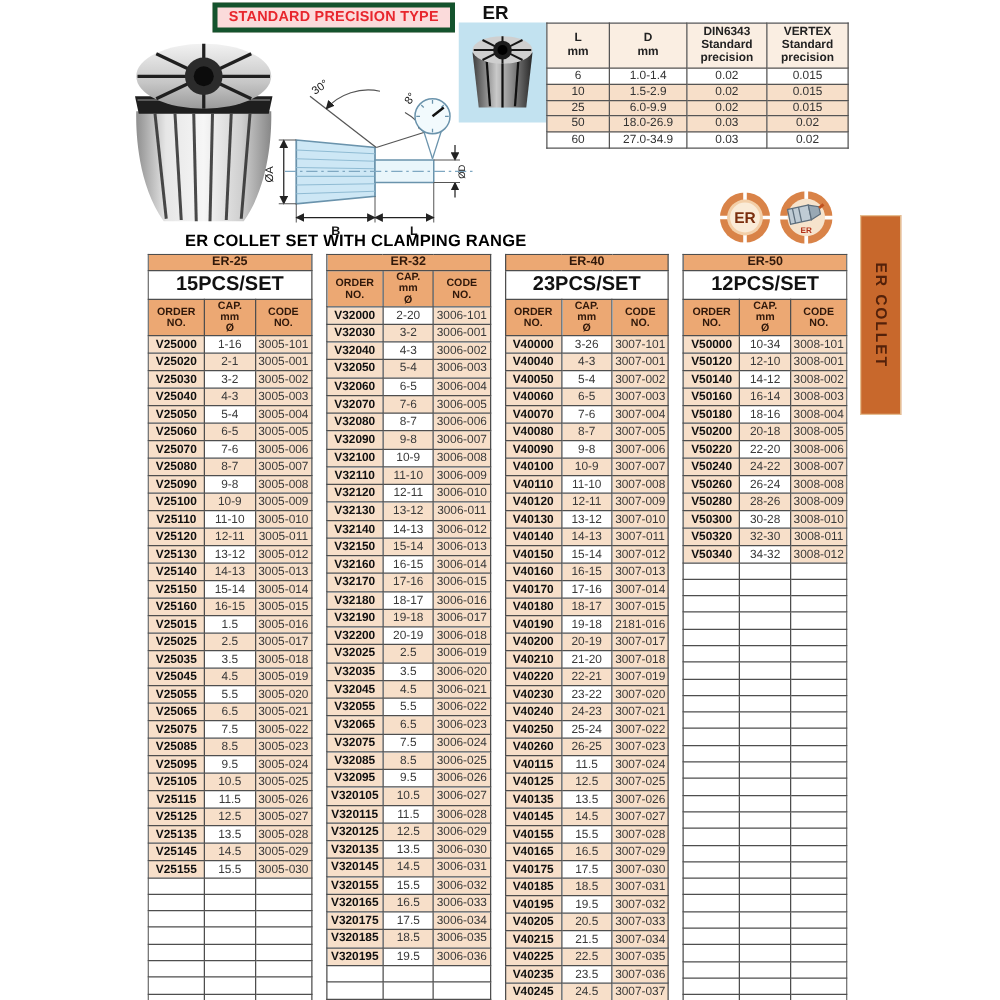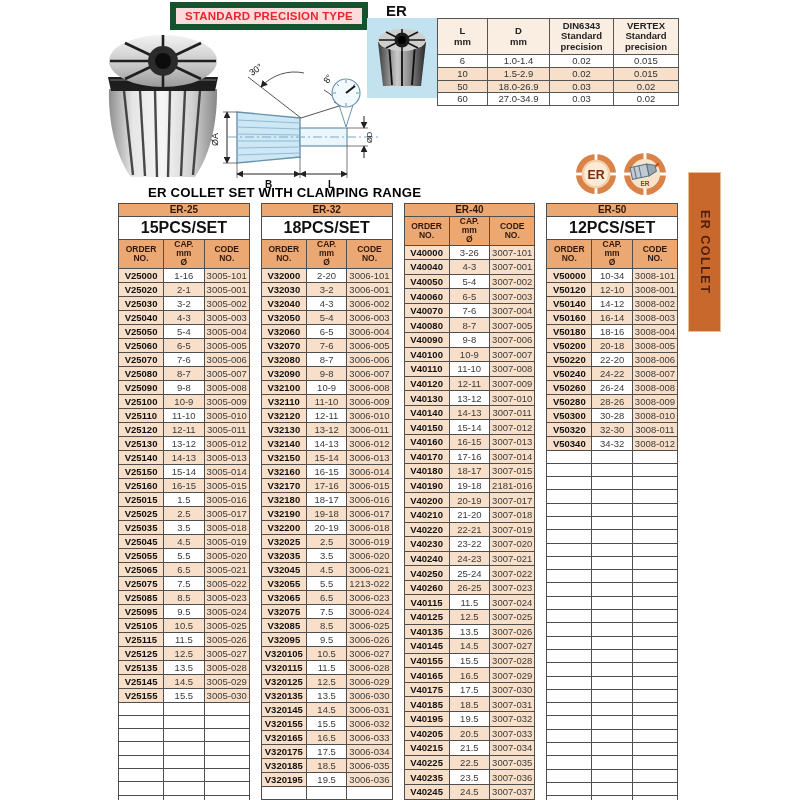--- a/index.html
+++ b/index.html
@@ -2,21 +2,21 @@
 <html><head>
 <meta charset="utf-8">
 <style>
   html,body{margin:0;padding:0;}
   body{width:800px;height:800px;position:relative;background:#ffffff;
        font-family:"Liberation Sans",sans-serif;overflow:hidden;}
   .abs{position:absolute;}
 
   
   .std-label{left:170px;top:2px;width:186px;height:16px;background:#FBDBDB;
-    border:6px solid #14532d;color:#E8262D;font-weight:bold;font-size:11.5px;
+    border:4px solid #14532d;color:#E8262D;font-weight:bold;font-size:11.5px;
     text-align:center;line-height:16px;letter-spacing:.2px;}
 
   
   .din-title{left:474px;top:18px;font-size:13px;font-weight:bold;color:#111;}
   .din-wrap{left:437px;top:18px;width:241px;}
   table.din{border-collapse:collapse;width:100%;table-layout:fixed;}
   table.din th{background:#FAEEE2;border:1px solid #555;font-size:9.5px;font-weight:bold;
     color:#222;white-space:pre-line;line-height:1.1;height:33px;padding:1px 0;}
   table.din td{border:1px solid #555;background:#fff;font-size:9.5px;color:#333;
     text-align:center;height:11.8px;line-height:11.8px;padding:0;}
@@ -222,20 +222,26 @@
           <td>0.02</td>
           <td>0.015</td>
         </tr>
         <tr class="alt">
           <td>10</td>
           <td>1.5-2.9</td>
           <td>0.02</td>
           <td>0.015</td>
         </tr>
         <tr class="alt">
+          <td>25</td>
+          <td>6.0-9.9</td>
+          <td>0.02</td>
+          <td>0.015</td>
+        </tr>
+        <tr class="alt">
           <td>50</td>
           <td>18.0-26.9</td>
           <td>0.03</td>
           <td>0.02</td>
         </tr>
         <tr>
           <td>60</td>
           <td>27.0-34.9</td>
           <td>0.03</td>
           <td>0.02</td>
@@ -511,23 +517,20 @@
         <colgroup>
           <col style="width: 34.5%;">
           <col style="width: 31%;">
           <col style="width: 34.5%;">
         </colgroup>
         <thead>
           <tr>
             <th class="g-name" colspan="3">ER-32</th>
           </tr>
           <tr>
-            <th class="g-set" colspan="3">18PCS/SET</th>
-          </tr>
-          <tr>
             <th class="g-col">ORDER
 NO.</th>
             <th class="g-col">CAP.
 mm
 Ø</th>
             <th class="g-col">CODE
 NO.</th>
           </tr>
         </thead>
         <tbody>
@@ -637,21 +640,21 @@
             <td class="c-code filled">3006-020</td>
           </tr>
           <tr>
             <td class="c-order filled">V32045</td>
             <td class="c-cap filled peach">4.5</td>
             <td class="c-code filled">3006-021</td>
           </tr>
           <tr>
             <td class="c-order filled">V32055</td>
             <td class="c-cap filled">5.5</td>
-            <td class="c-code filled">1213-022</td>
+            <td class="c-code filled">3006-022</td>
           </tr>
           <tr>
             <td class="c-order filled">V32065</td>
             <td class="c-cap filled peach">6.5</td>
             <td class="c-code filled">3006-023</td>
           </tr>
           <tr>
             <td class="c-order filled">V32075</td>
             <td class="c-cap filled">7.5</td>
             <td class="c-code filled">3006-024</td>
@@ -732,20 +735,23 @@
         <colgroup>
           <col style="width: 34.5%;">
           <col style="width: 31%;">
           <col style="width: 34.5%;">
         </colgroup>
         <thead>
           <tr>
             <th class="g-name" colspan="3">ER-40</th>
           </tr>
           <tr>
+            <th class="g-set" colspan="3">23PCS/SET</th>
+          </tr>
+          <tr>
             <th class="g-col">ORDER
 NO.</th>
             <th class="g-col">CAP.
 mm
 Ø</th>
             <th class="g-col">CODE
 NO.</th>
           </tr>
         </thead>
         <tbody>

